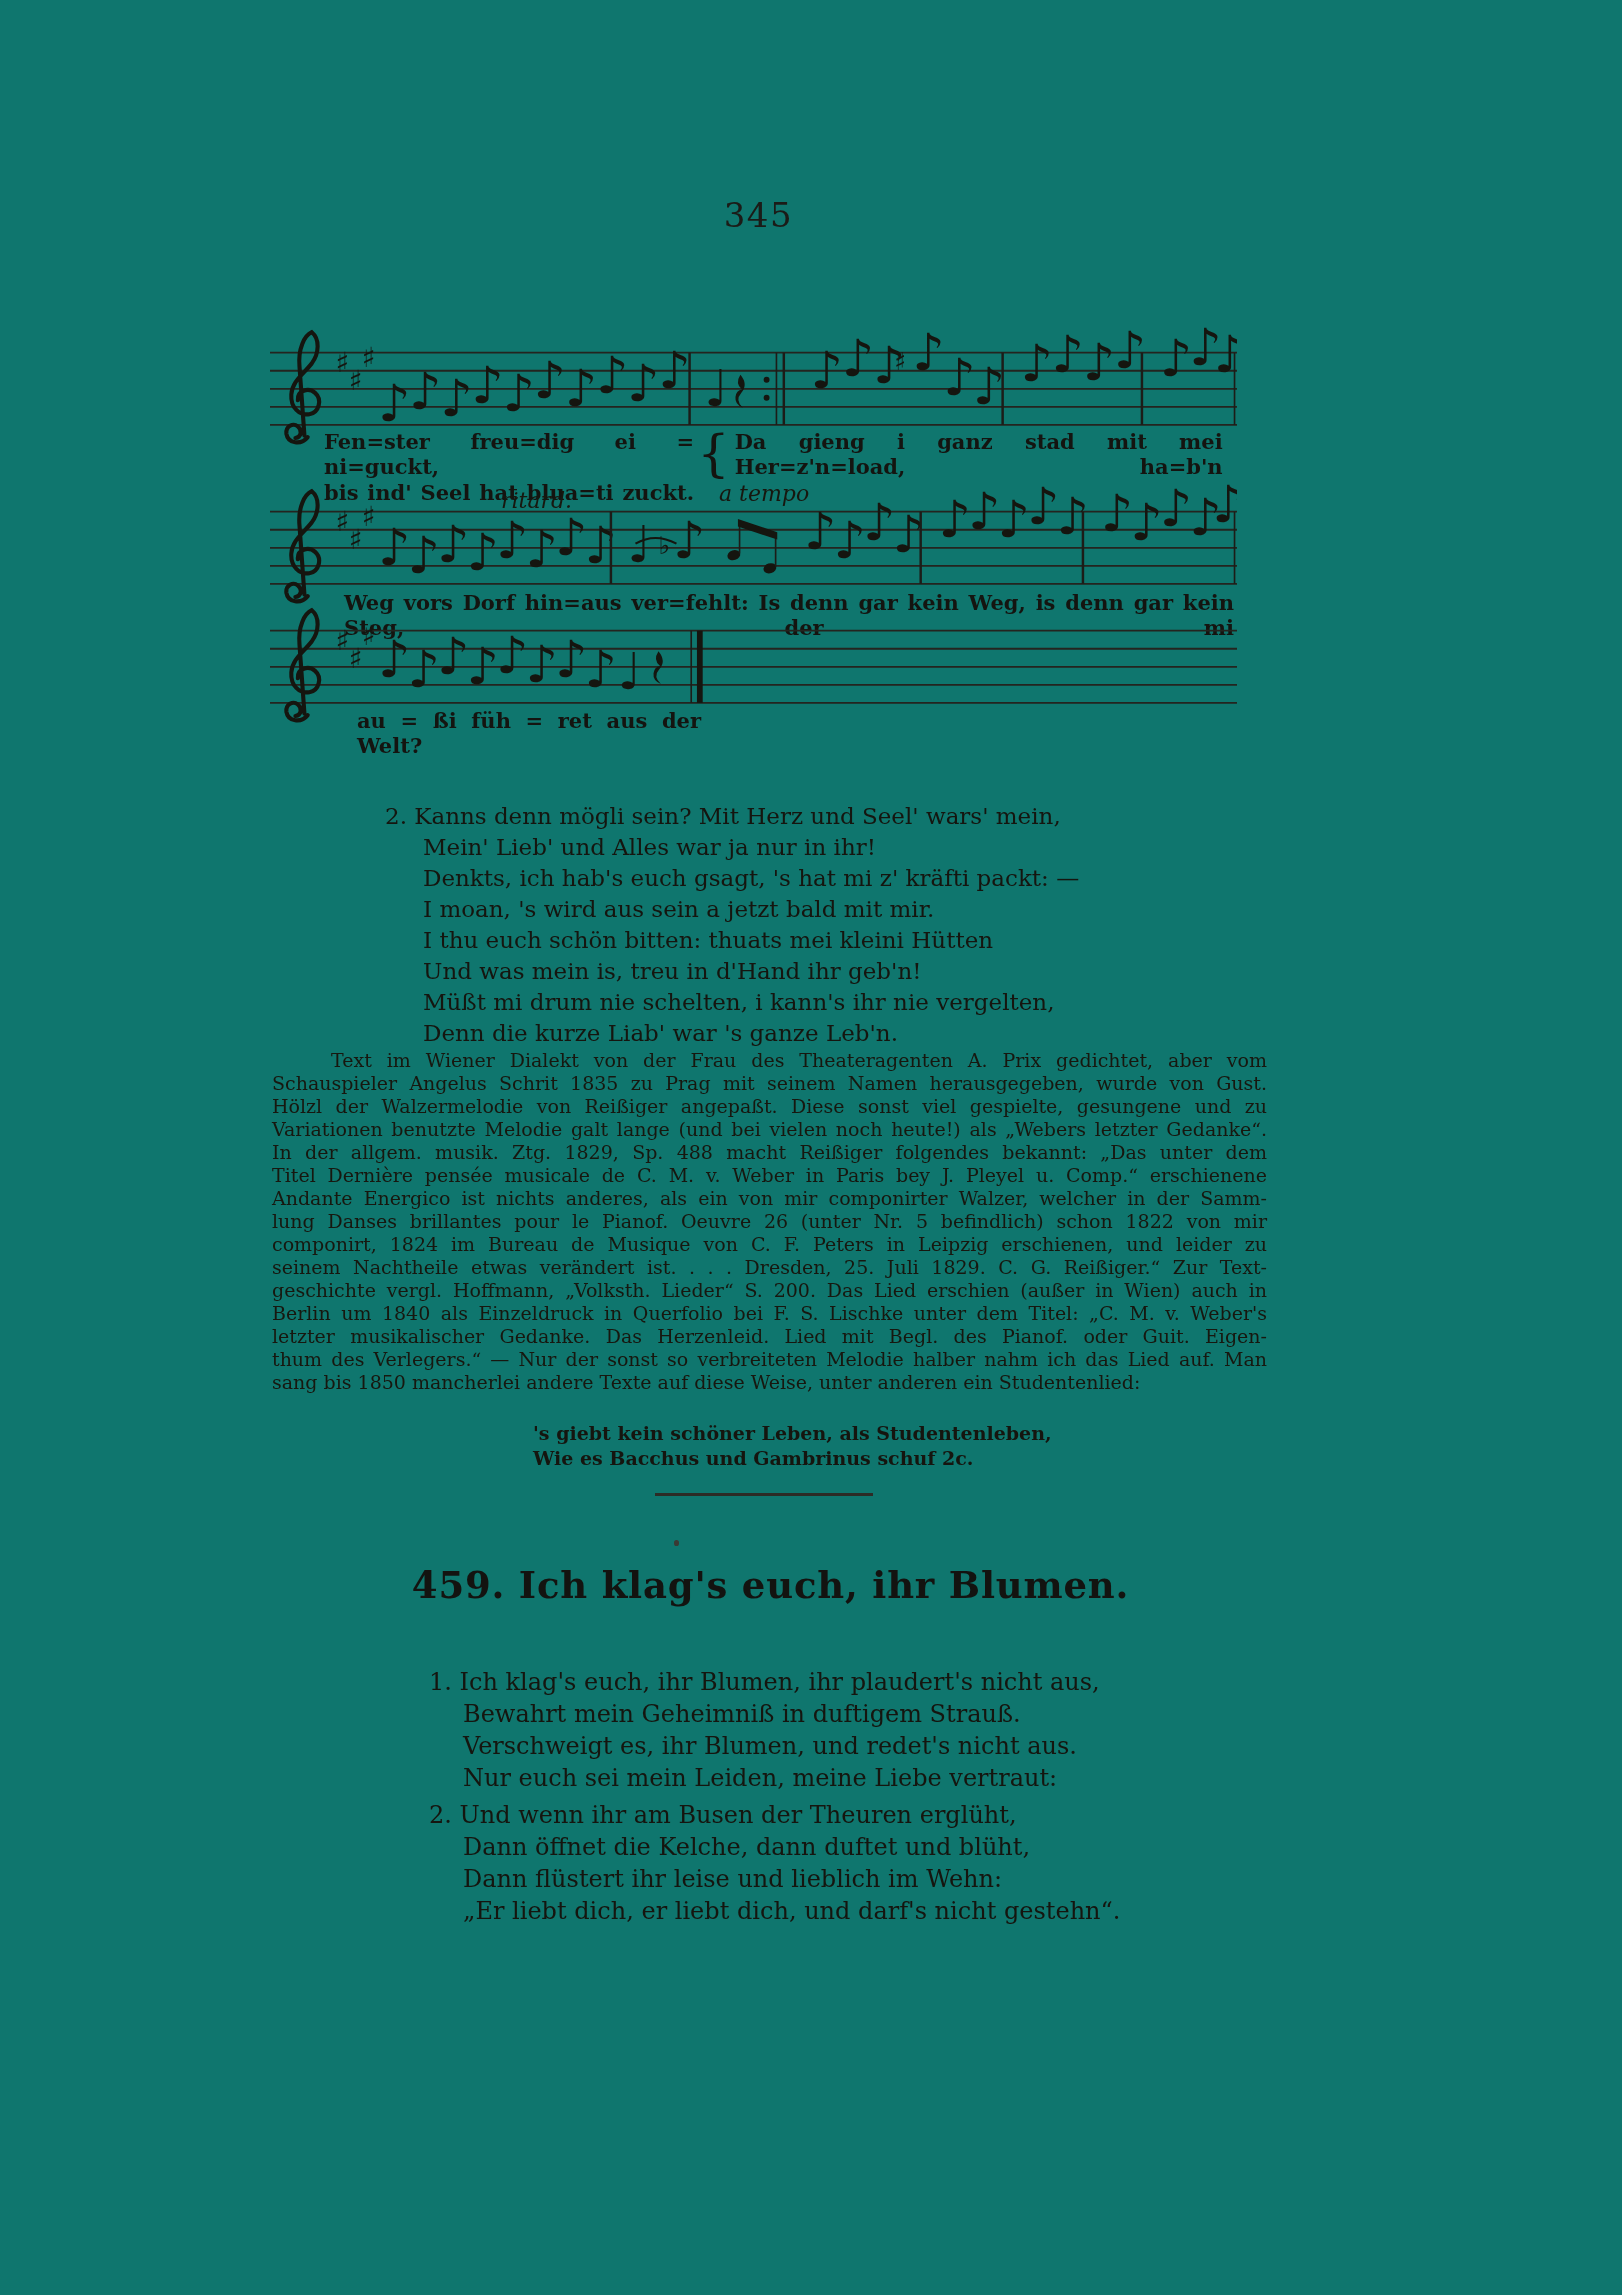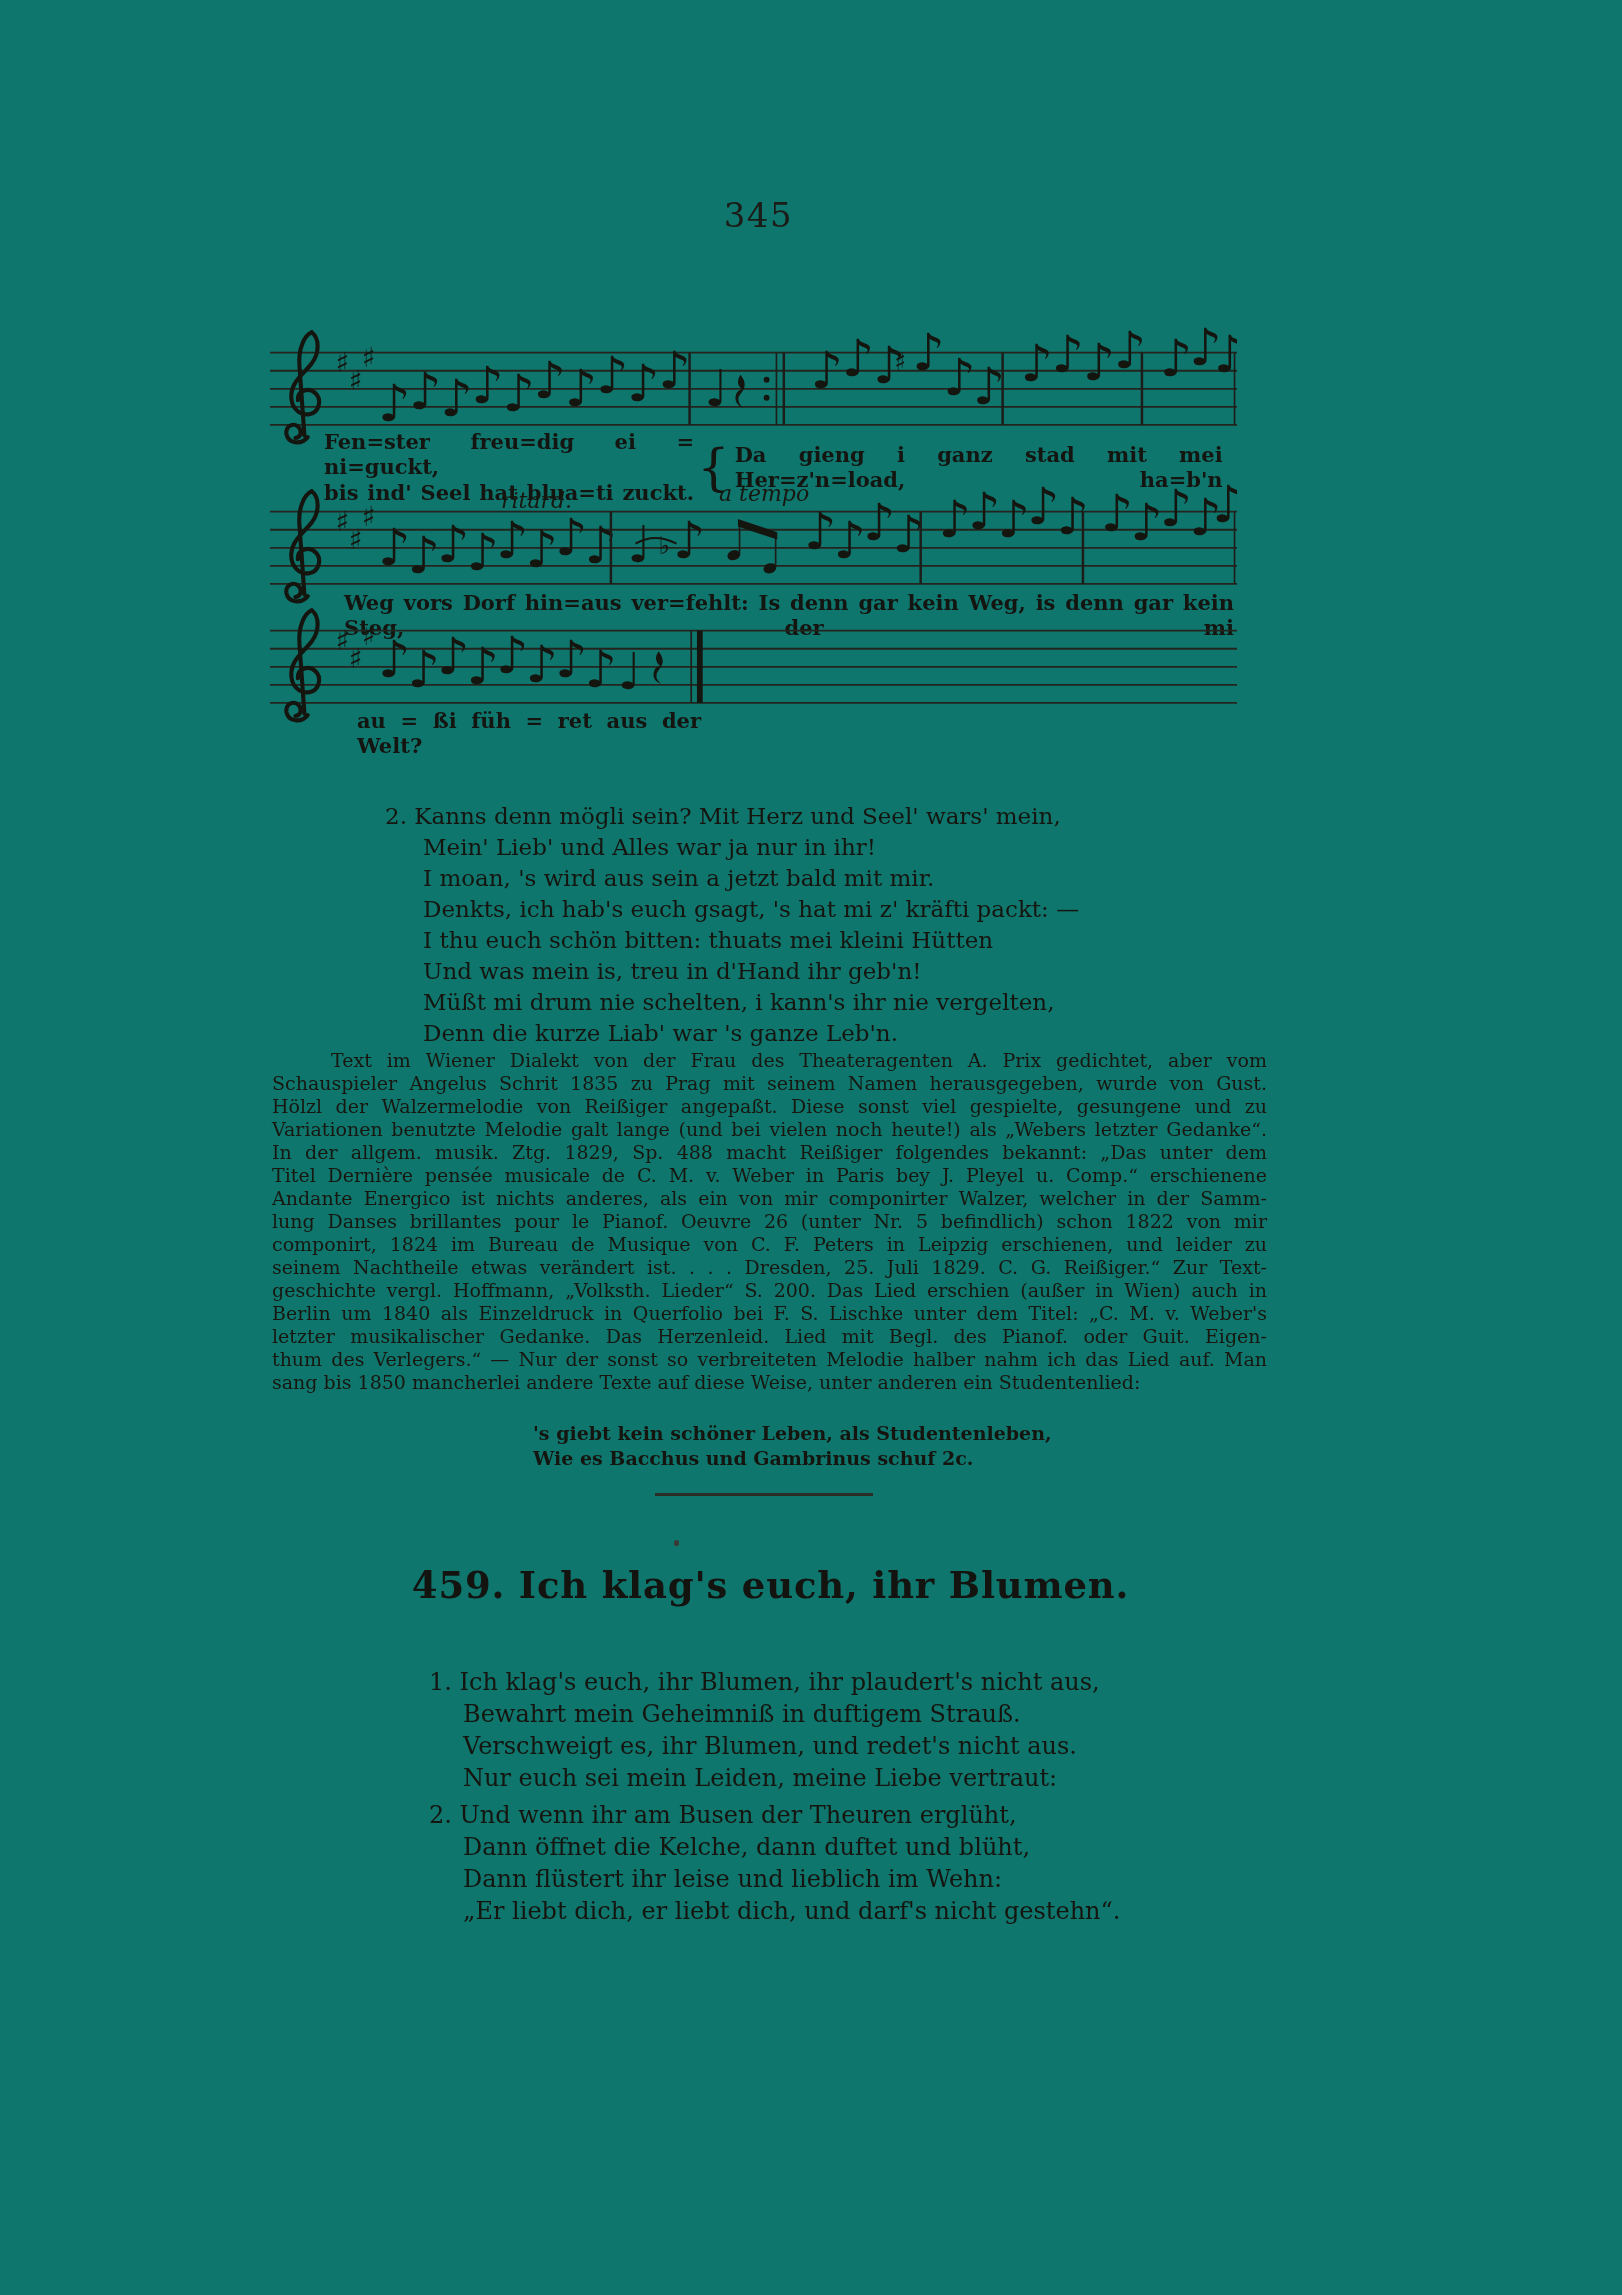--- a/index.html
+++ b/index.html
@@ -14,21 +14,21 @@
   .staff .thin{stroke:#1c1c18;stroke-width:2;}
   .staff text{font-family:"DejaVu Sans",sans-serif;fill:#15150f;}
   .staff .note{font-size:62px;}
   .staff .ks{font-size:34px;font-weight:bold;}
   .staff .acc{font-size:30px;}
   .staff .clef{fill:none;stroke:#15150f;stroke-width:5;stroke-linecap:round;}
   .staff .ink{fill:#15150f;}
   .staff .arc{fill:none;stroke:#15150f;stroke-width:2.5;}
   
   .lyr{color:#141410;font-weight:600;font-size:21px;}
-  .lyrrow{left:324px;top:429px;width:913px;display:flex;align-items:center;}
+  .lyrrow{left:324px;top:429px;width:913px;display:flex;}
   .lyrcol{width:370px;line-height:25.4px;text-align:justify;text-align-last:justify;}
   .brace{font-size:51px;font-weight:400;line-height:49px;padding:0 4.9px 0 3.3px;}
   .lyrright{width:488px;text-align:justify;text-align-last:justify;}
   .tempo{font-style:italic;font-size:22px;color:#17170f;}
   .ritard{left:501px;top:488px;}
   .atempo{left:719px;top:481px;}
   .lyr2{left:344px;top:590px;width:890px;text-align:justify;text-align-last:justify;}
   .lyr3{left:357px;top:708px;width:344px;text-align:justify;text-align-last:justify;}
   
   .verse{color:#15150f;margin-top:36px;}
@@ -204,22 +204,22 @@
       <line class="thin" x1="514" y1="35" x2="514" y2="123"></line>
       <rect class="ink" x="521" y="35" width="7" height="88"></rect>
     </g>
   </svg>
 
   <div class="abs lyr lyr3">au = ßi füh = ret aus der Welt?</div>
 
   <div class="abs verse v458">
     <div class="n1">2. Kanns denn mögli sein?  Mit Herz und Seel' wars' mein,</div>
     <div>Mein' Lieb' und Alles war ja nur in ihr!</div>
+    <div>Denkts, ich hab's euch gsagt, 's hat mi z' kräfti packt: —</div>
     <div>I moan, 's wird aus sein a jetzt bald mit mir.</div>
-    <div>Denkts, ich hab's euch gsagt, 's hat mi z' kräfti packt: —</div>
     <div>I thu euch schön bitten: thuats mei kleini Hütten</div>
     <div>Und was mein is, treu in d'Hand ihr geb'n!</div>
     <div>Müßt mi drum nie schelten, i kann's ihr nie vergelten,</div>
     <div>Denn die kurze Liab' war 's ganze Leb'n.</div>
   </div>
 
   <div class="abs commentary">
     <div class="jl ind">Text im Wiener Dialekt von der Frau des Theateragenten A. Prix gedichtet, aber vom</div>
     <div class="jl">Schauspieler Angelus Schrit 1835 zu Prag mit seinem Namen herausgegeben, wurde von Gust.</div>
     <div class="jl">Hölzl der Walzermelodie von Reißiger angepaßt.  Diese sonst viel gespielte, gesungene und zu</div>

